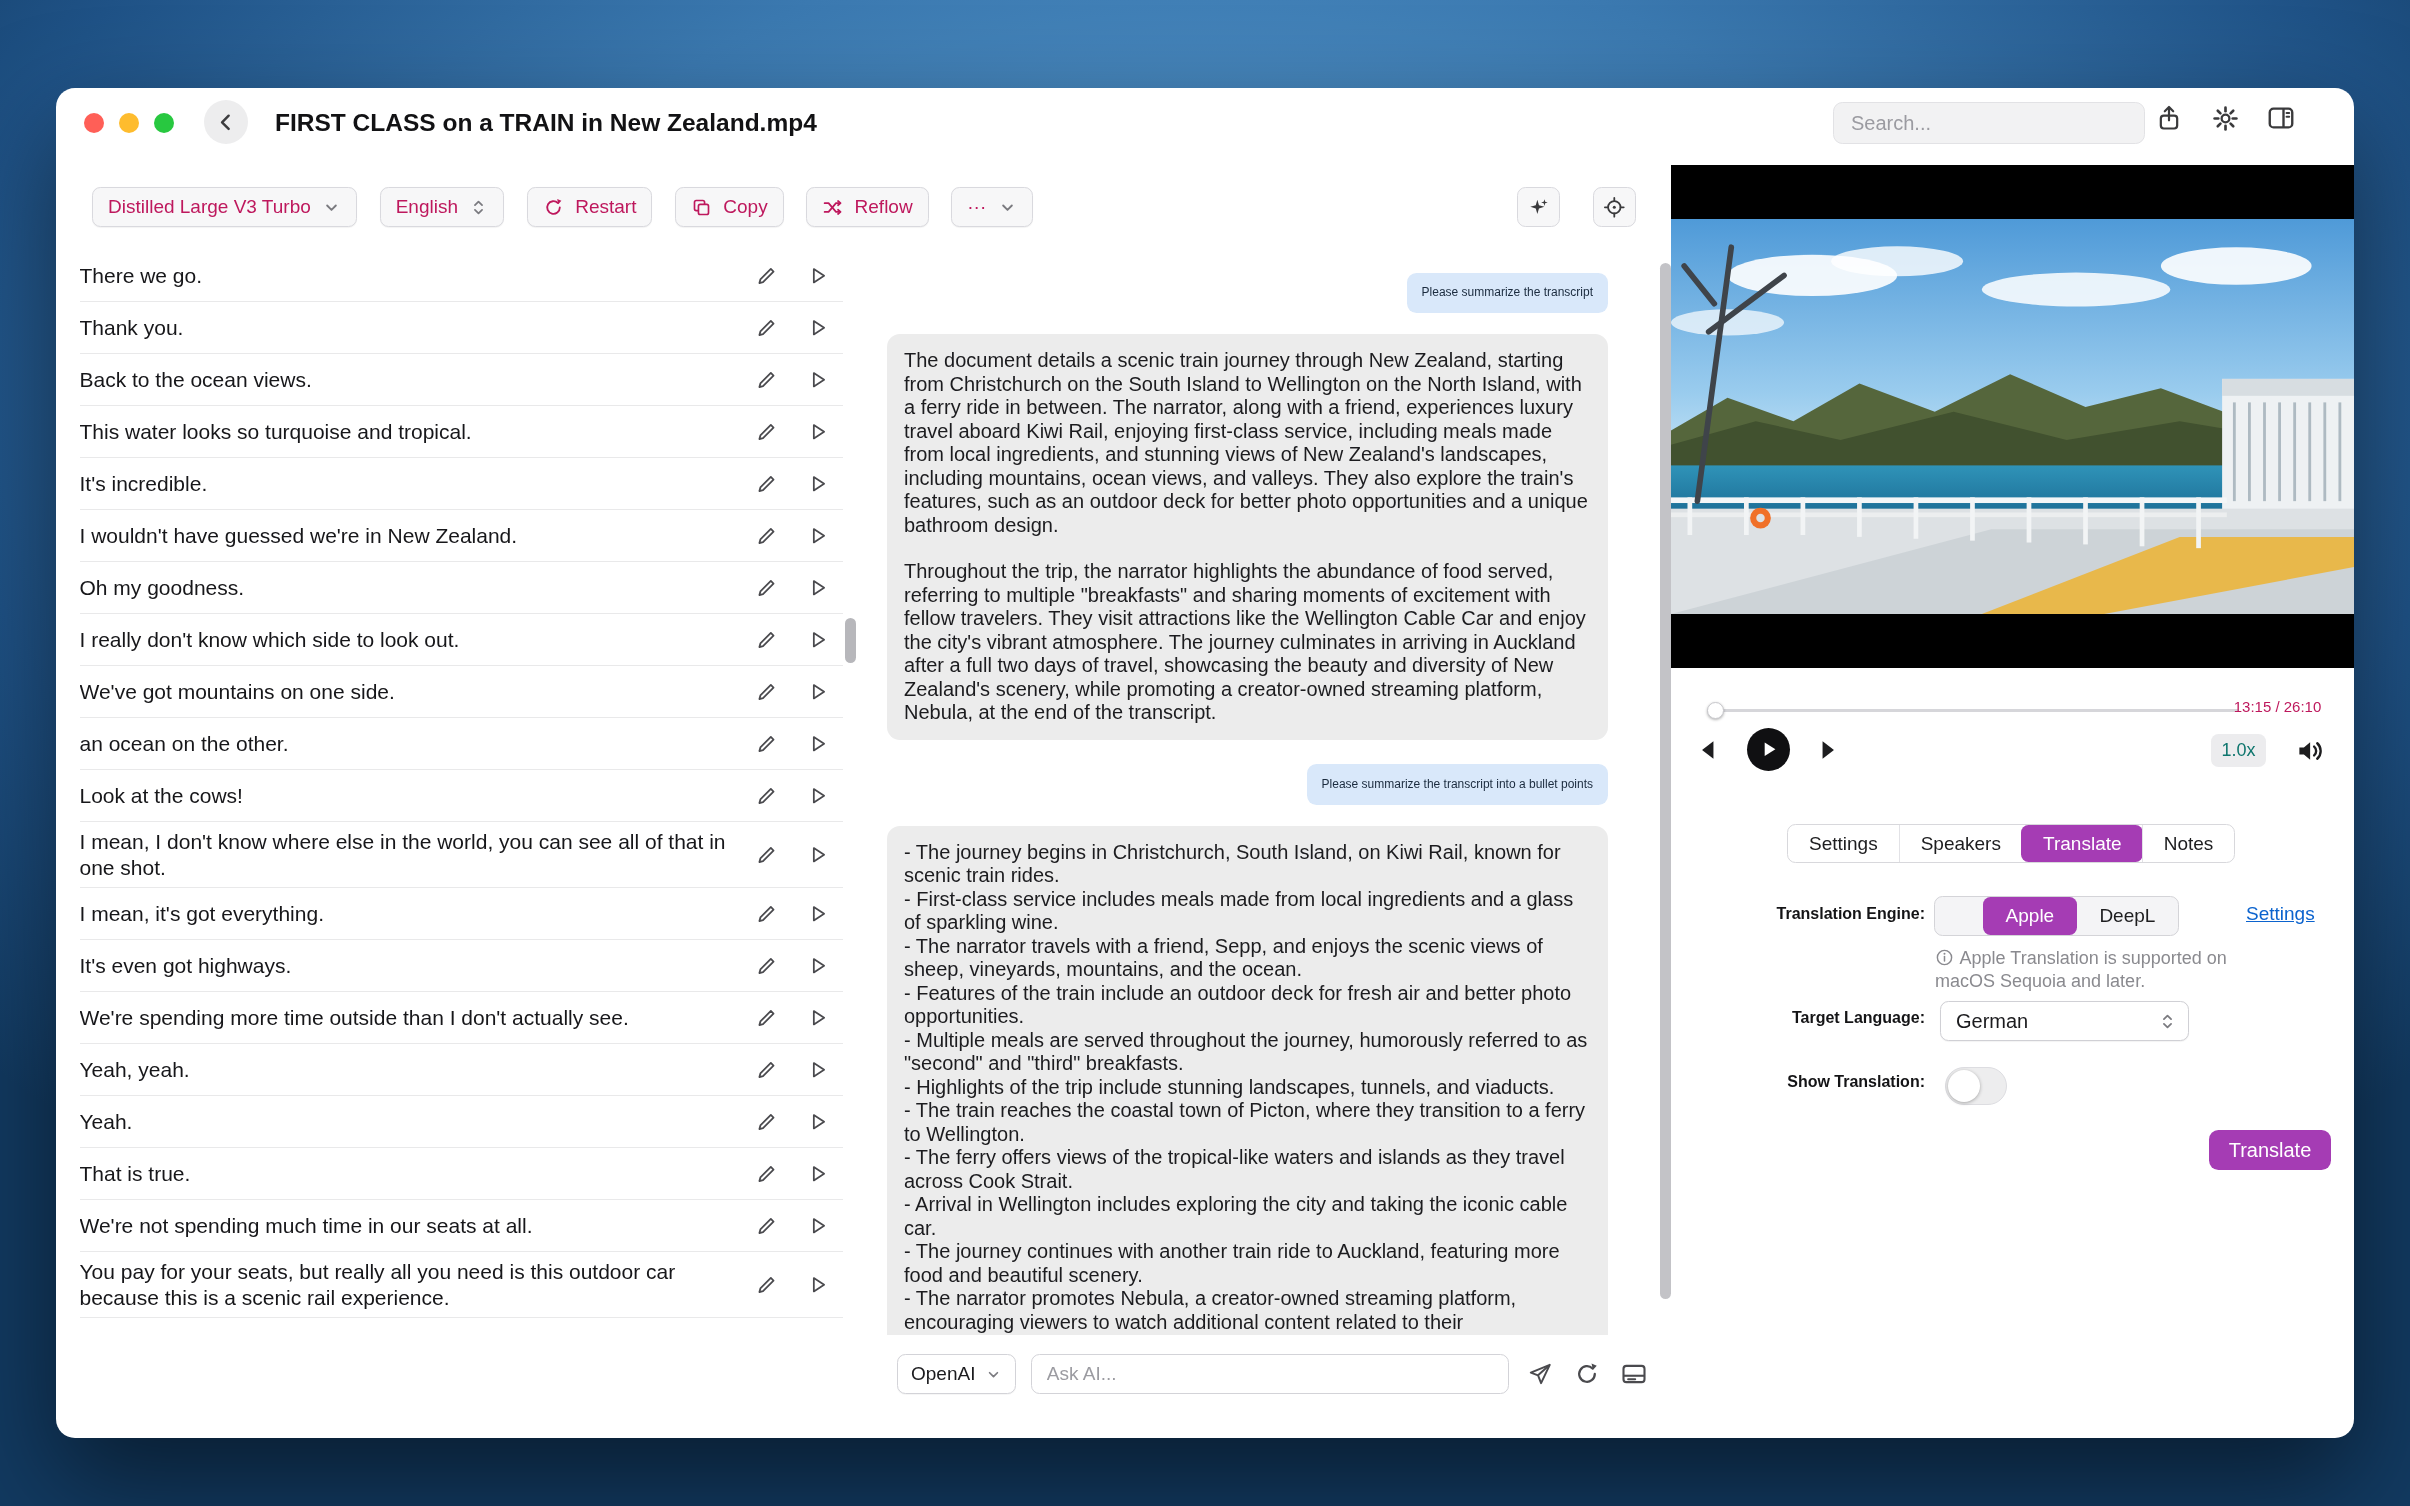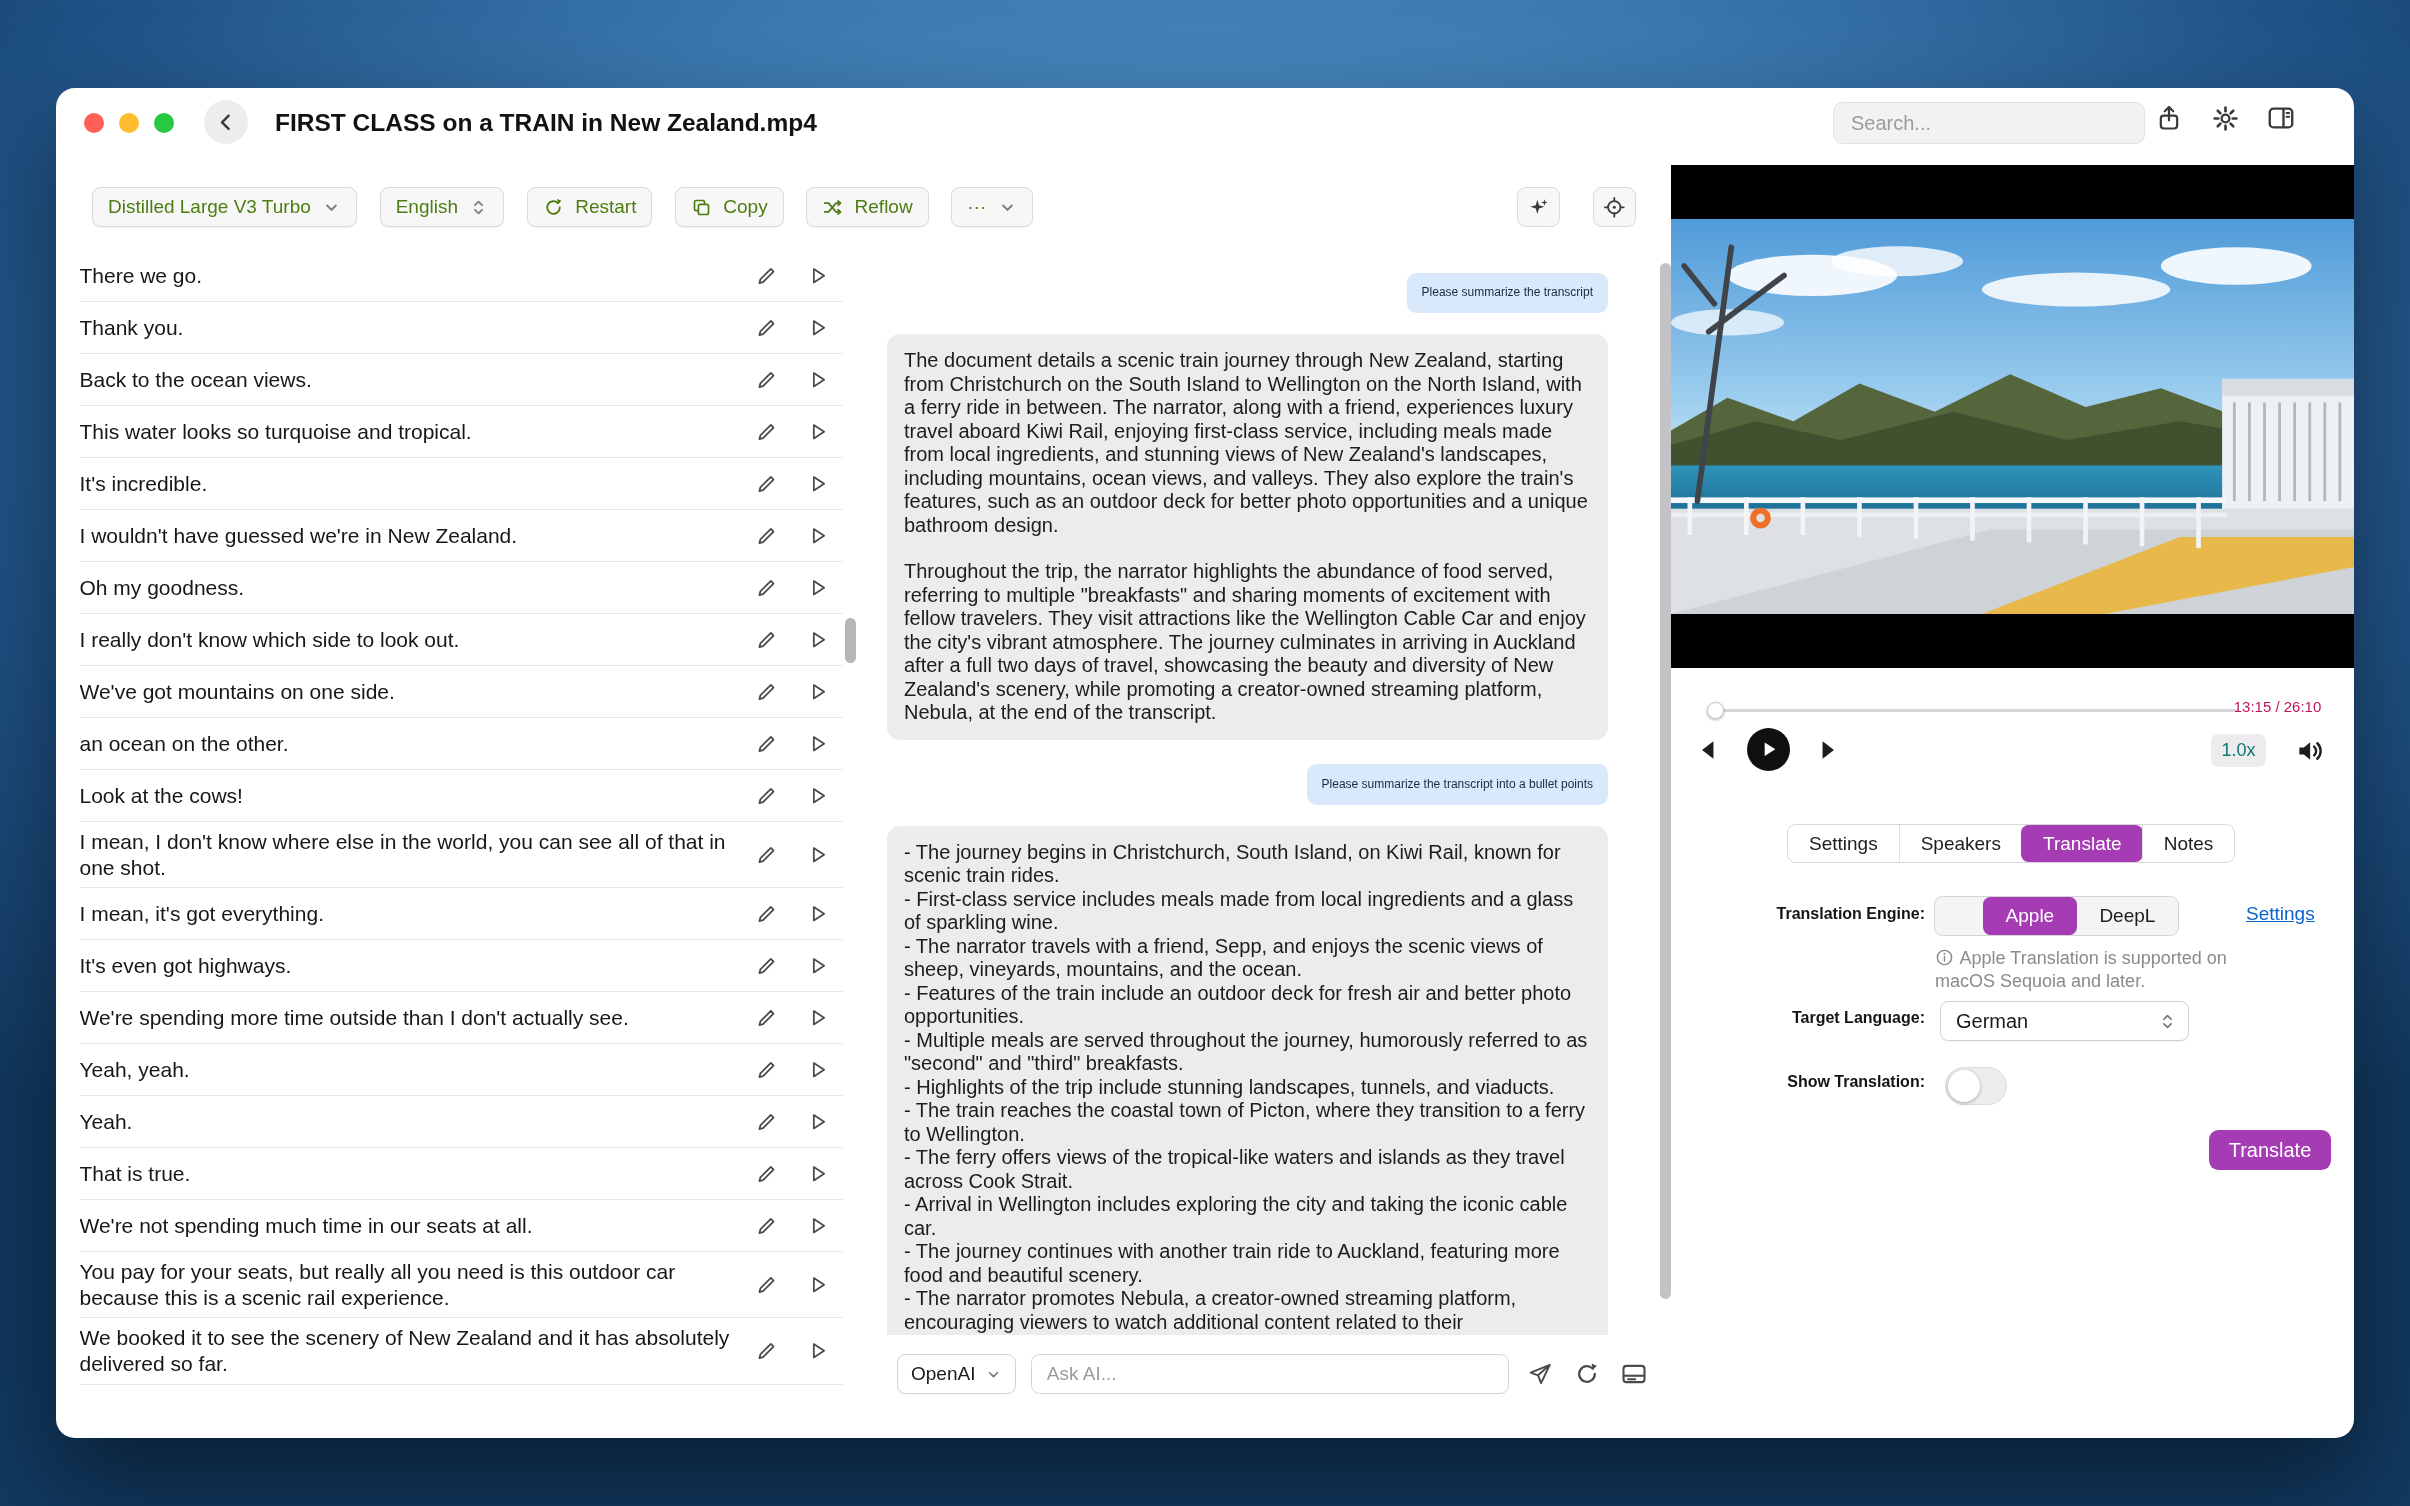--- a/index.html
+++ b/index.html
@@ -21,21 +21,21 @@
   .win-title { position:absolute; left:219px; top:21px; font-size:24.5px; font-weight:700; color:#121214; }
   .search { position:absolute; left:1777px; top:14px; width:312px; height:42px; border-radius:9.4px;
     background:#f2f2f3; border:0.9px solid #e2e2e5; font-size:20px; color:#3c3c3e; padding:0 17px; outline:none; }
   .search::placeholder { color:#9b9ba1; }
   .titlebar-icons { position:absolute; left:2098px; top:15px; display:flex; gap:26px; align-items:center; color:#3a3a3c; }
   .tb-ic { width:30px; height:30px; display:flex; align-items:center; justify-content:center; }
 
   
   .toolbar { position:absolute; left:36px; top:99px; height:40px; display:flex; gap:22.6px; align-items:center; }
   .tool-btn { height:40px; background:#f7f7f8; border:0.9px solid #d9d9de; border-radius:8.5px;
-    display:flex; align-items:center; gap:11.3px; padding:8px 15px; font-size:19px; color:#4d7c0f;
+    display:flex; align-items:center; gap:11.3px; padding:8px 15px; font-size:19px; color:#be185d;
     box-shadow:0 0.9px 0.9px rgba(0,0,0,.05); white-space:nowrap; }
   .tool-btn .cue { color:#7b7b80; }
   .util-btns { position:absolute; left:1461px; top:99px; display:flex; gap:33px; }
   .util-btn { width:43px; height:40px; background:#f7f7f8; border:0.9px solid #d9d9de; border-radius:8.5px;
     display:flex; align-items:center; justify-content:center; color:#3a3a3c; }
 
   
   .transcript { position:absolute; left:23.5px; top:162px; width:763px; height:1188px; overflow:hidden; }
   .t-row { display:flex; align-items:center; min-height:52px; padding:6.6px 0; border-bottom:0.9px solid #e9e9ea; }
   .t-text { flex:1; font-size:21px; line-height:26px; color:#17171a; padding-right:24.5px; }
@@ -493,31 +493,20 @@
           <svg class="ic" viewBox="0 0 25 25" width="23.5" height="23.5">
             <use href="#i-pencil"></use>
           </svg>
           <svg class="ic" viewBox="0 0 25 25" width="23.5" height="23.5">
             <use href="#i-play-o"></use>
           </svg>
         </div>
       </div>
     <div class="t-row">
         <div class="t-text">You pay for your seats, but really all you need is this outdoor car because this is a scenic rail experience.</div>
-        <div class="t-actions">
-          <svg class="ic" viewBox="0 0 25 25" width="23.5" height="23.5">
-            <use href="#i-pencil"></use>
-          </svg>
-          <svg class="ic" viewBox="0 0 25 25" width="23.5" height="23.5">
-            <use href="#i-play-o"></use>
-          </svg>
-        </div>
-      </div>
-    <div class="t-row">
-        <div class="t-text">We booked it to see the scenery of New Zealand and it has absolutely delivered so far.</div>
         <div class="t-actions">
           <svg class="ic" viewBox="0 0 25 25" width="23.5" height="23.5">
             <use href="#i-pencil"></use>
           </svg>
           <svg class="ic" viewBox="0 0 25 25" width="23.5" height="23.5">
             <use href="#i-play-o"></use>
           </svg>
         </div>
       </div>
   </div>

